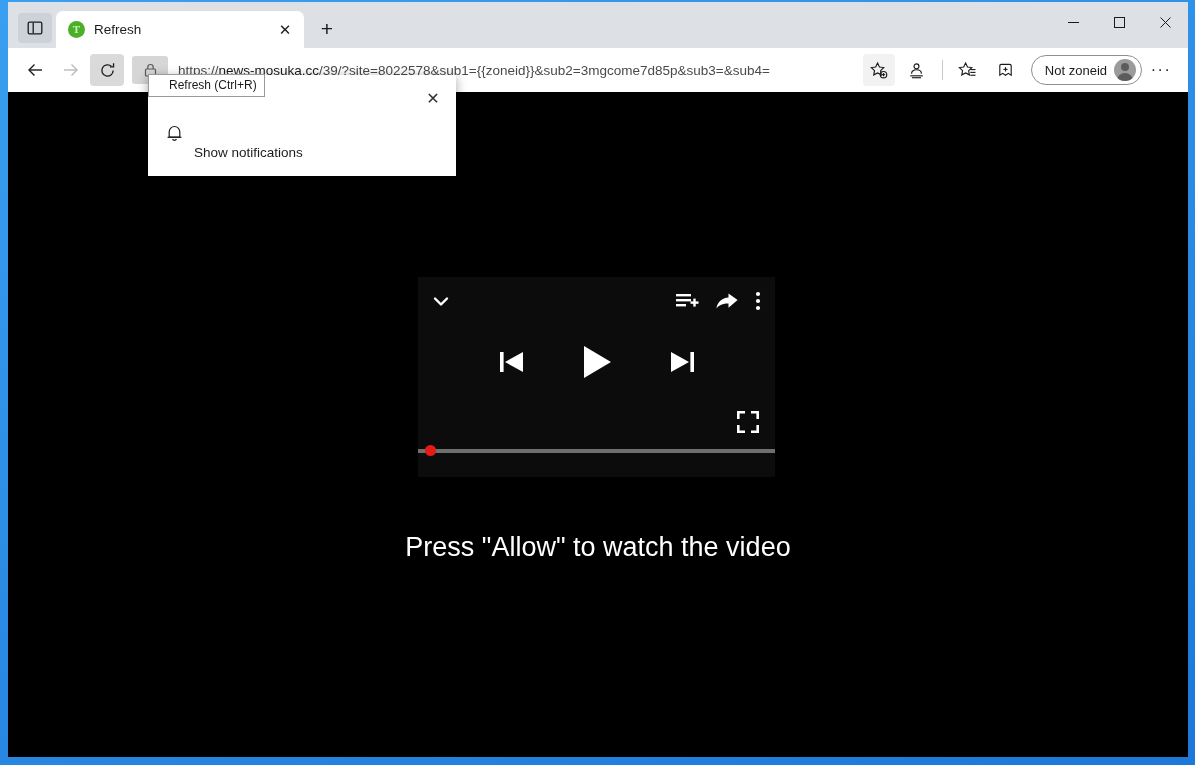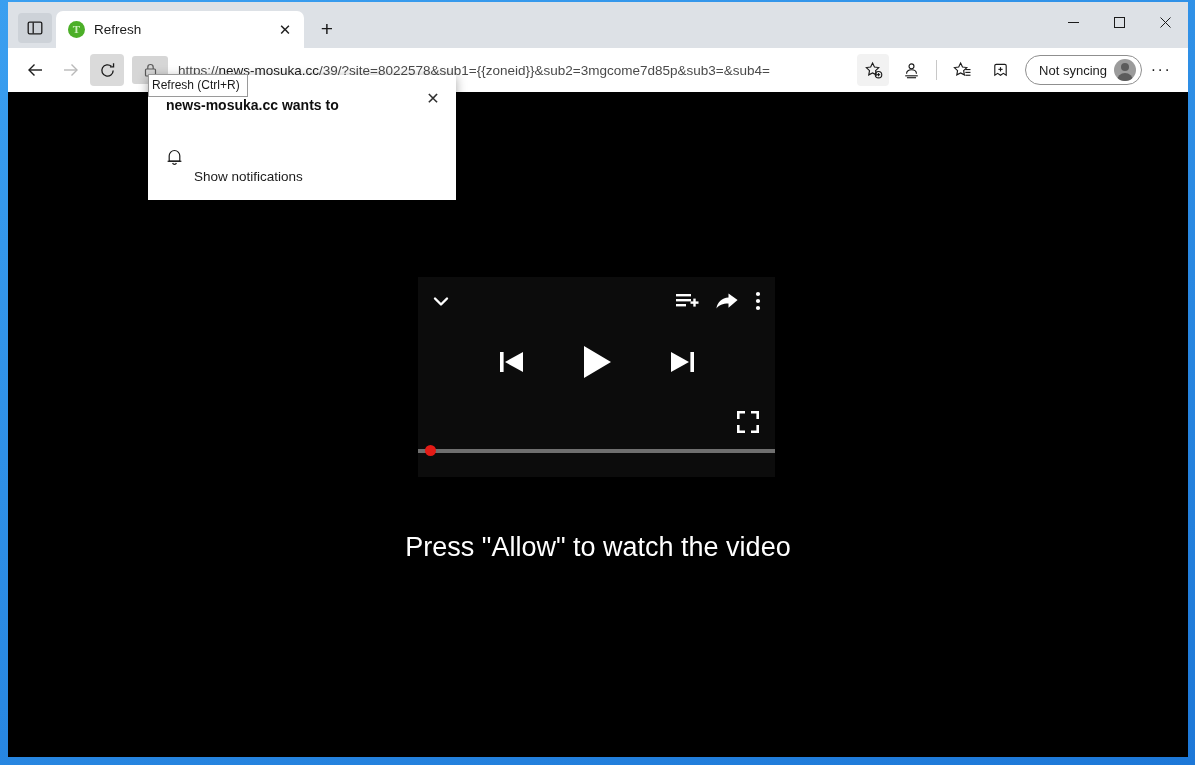--- a/index.html
+++ b/index.html
@@ -347,21 +347,21 @@
 
   
   .tooltip {
     position: absolute;
     left: 140px;
     top: 72px;
     background: #ffffff;
     border: 1px solid #9a9a9a;
     font-size: 12px;
     color: #1b1b1b;
-    padding: 3px 7px 4px 3px;
+    padding: 3px 7px 4px 20px;
     z-index: 60;
     white-space: nowrap;
   }
 </style>
 </head>
 <body>
 
 <div id="desktop"></div>
 
 <div id="browser-window">
@@ -473,21 +473,21 @@
 
       <div class="tool-icon">
         <svg width="19" height="19" viewBox="0 0 20 20" fill="none" stroke="#1b1b1b" stroke-width="1.2">
           <path d="M5.5 3.5h9a1.5 1.5 0 0 1 1.5 1.5v10l-3-2-3 2-3-2-3 2V5a1.5 1.5 0 0 1 1.5-1.5z"></path>
           <line x1="10" y1="6.5" x2="10" y2="11"></line>
           <line x1="7.8" y1="8.8" x2="12.2" y2="8.8"></line>
         </svg>
       </div>
 
       <div class="profile-pill">
-        <span class="label">Not syncing</span>
+        <span class="label">Not zoneid</span>
         <span class="avatar"></span>
       </div>
 
       <div class="tool-icon dots-menu">···</div>
     </div>
   </div>
 
   <div class="page">
 
     <div class="player">
@@ -559,21 +559,20 @@
         </div>
       </div>
     </div>
 
     <div class="cta-text">Press "Allow" to watch the video</div>
 
   </div>
 
   <div class="perm-popup">
     <div class="perm-close">✕</div>
-    <div class="perm-title">news-mosuka.cc wants to</div>
 
     <div class="perm-row">
       <span>
         <svg width="17" height="18" viewBox="0 0 17 18" fill="none" stroke="#1b1b1b" stroke-width="1.2">
           <path d="M3.2 13.2V7.8a5.3 5.3 0 0 1 10.6 0v5.4z"></path>
           <line x1="1.6" y1="13.3" x2="15.4" y2="13.3"></line>
           <path d="M6.6 15a2 2 0 0 0 3.8 0"></path>
         </svg>
       </span>
       <span class="label">Show notifications</span>

